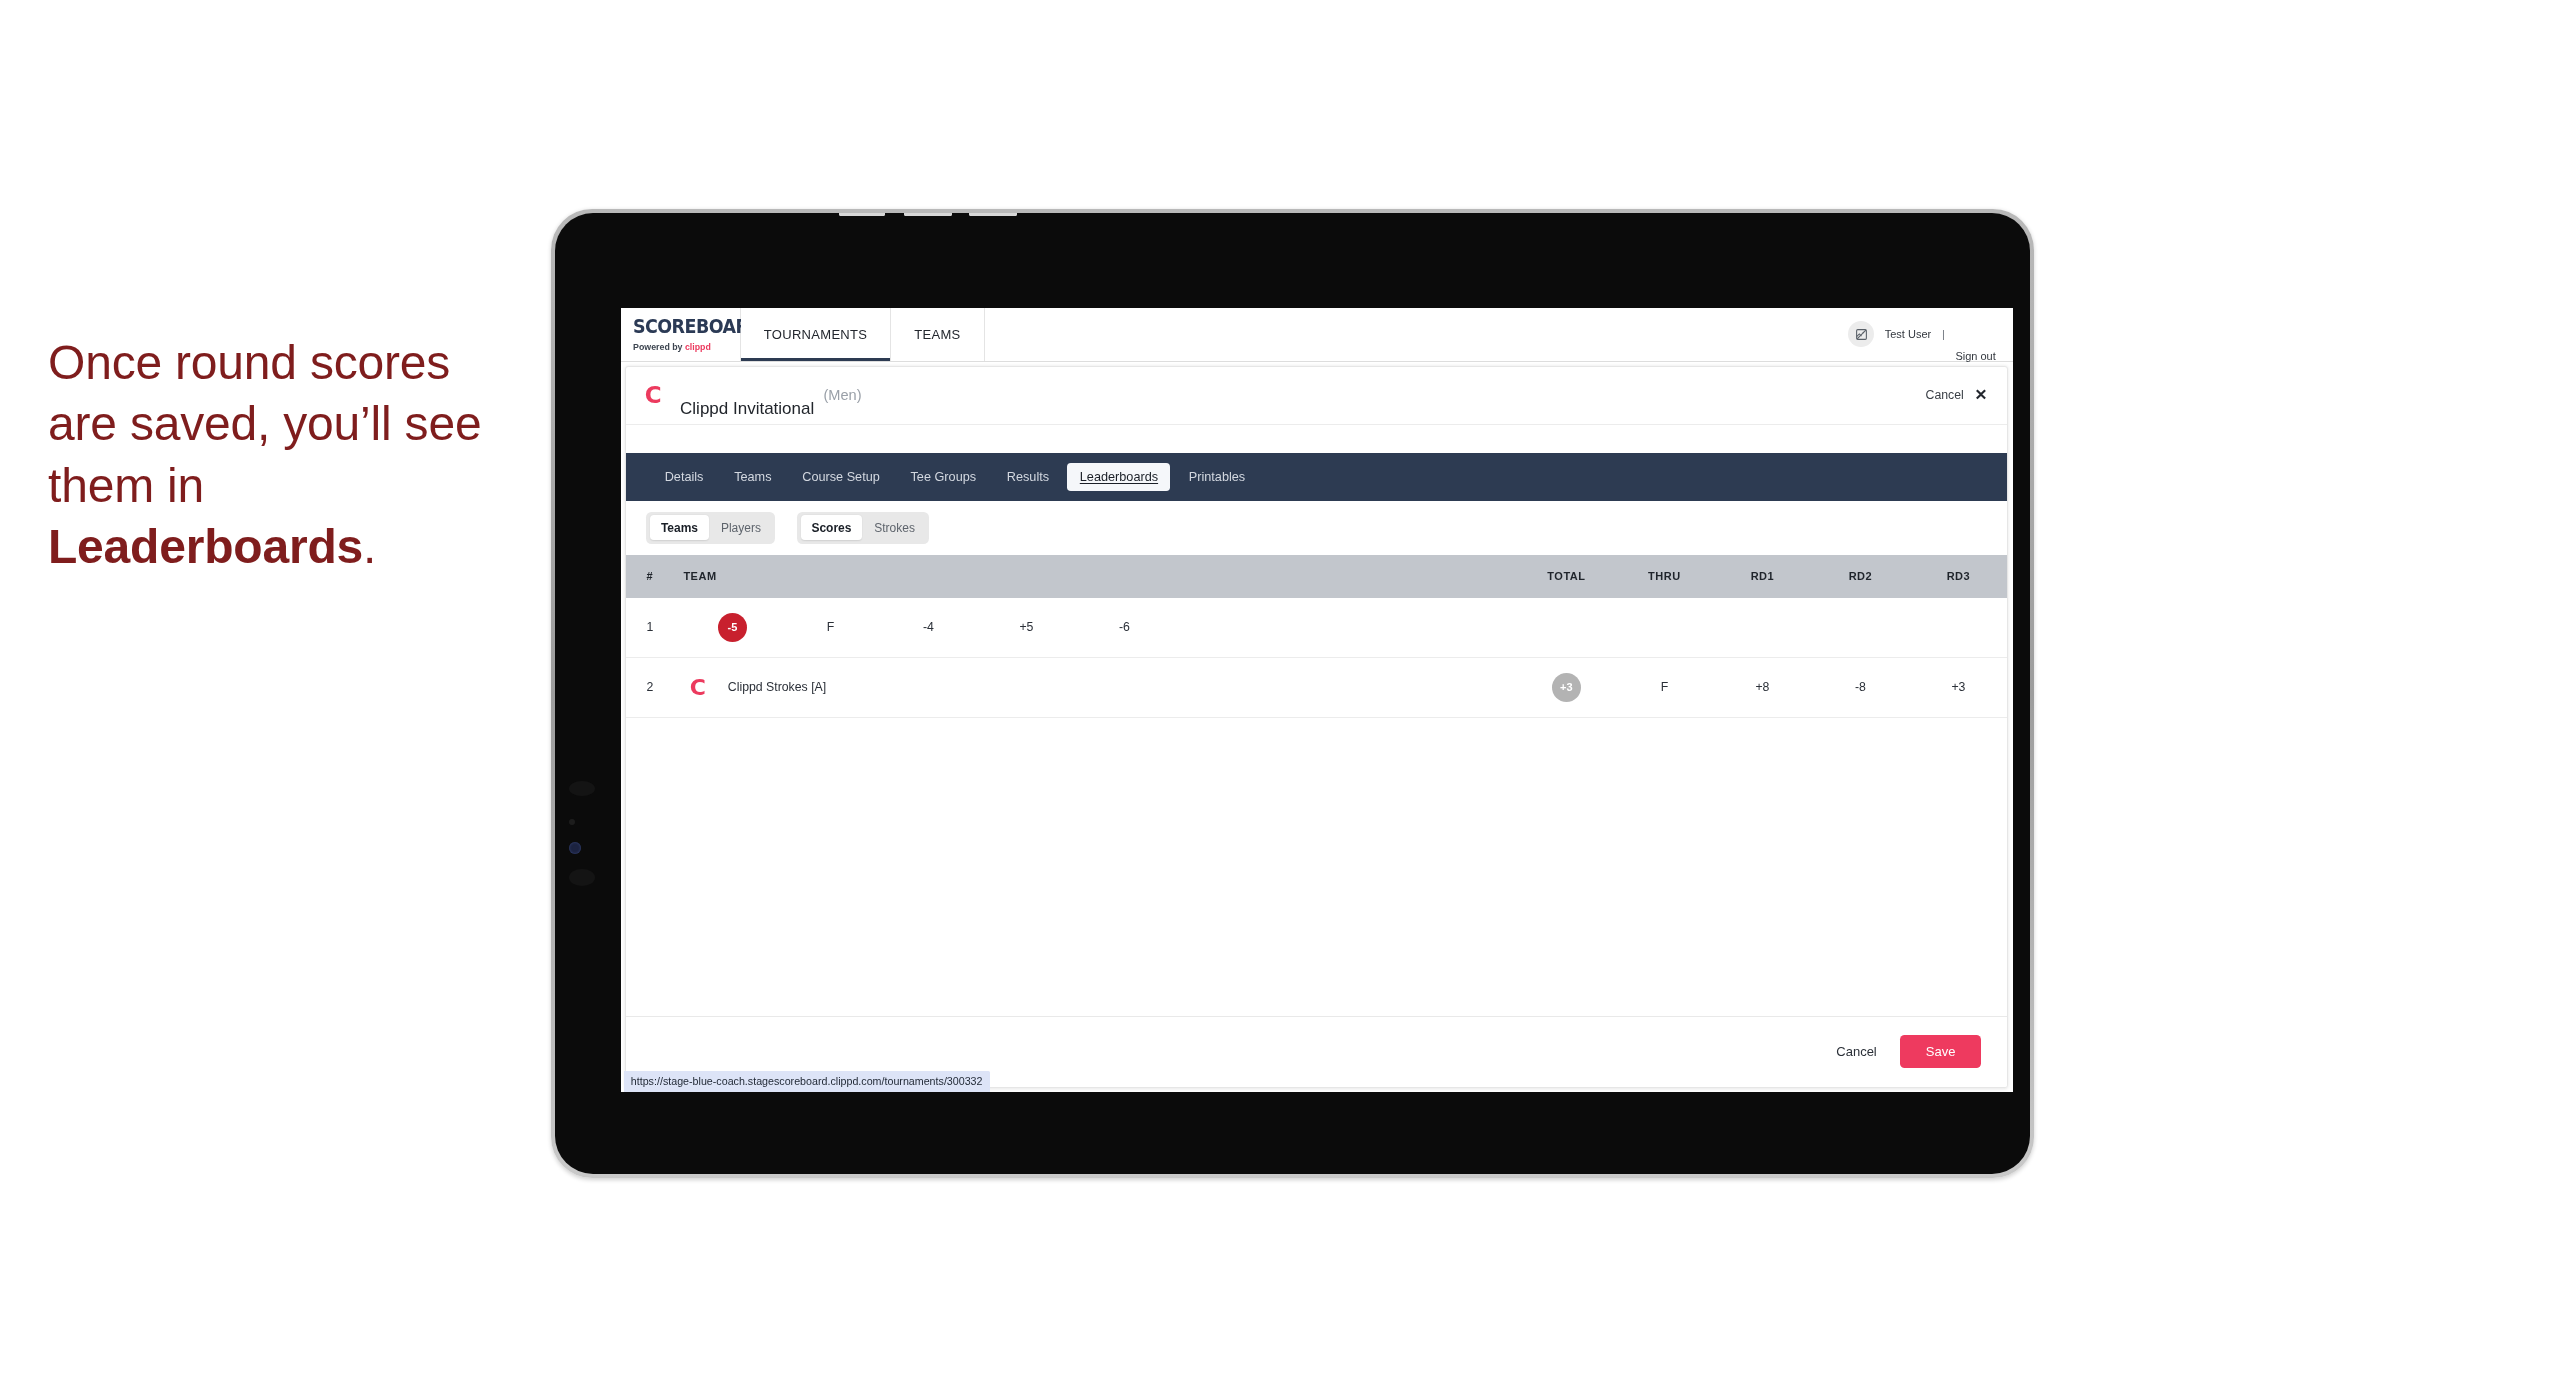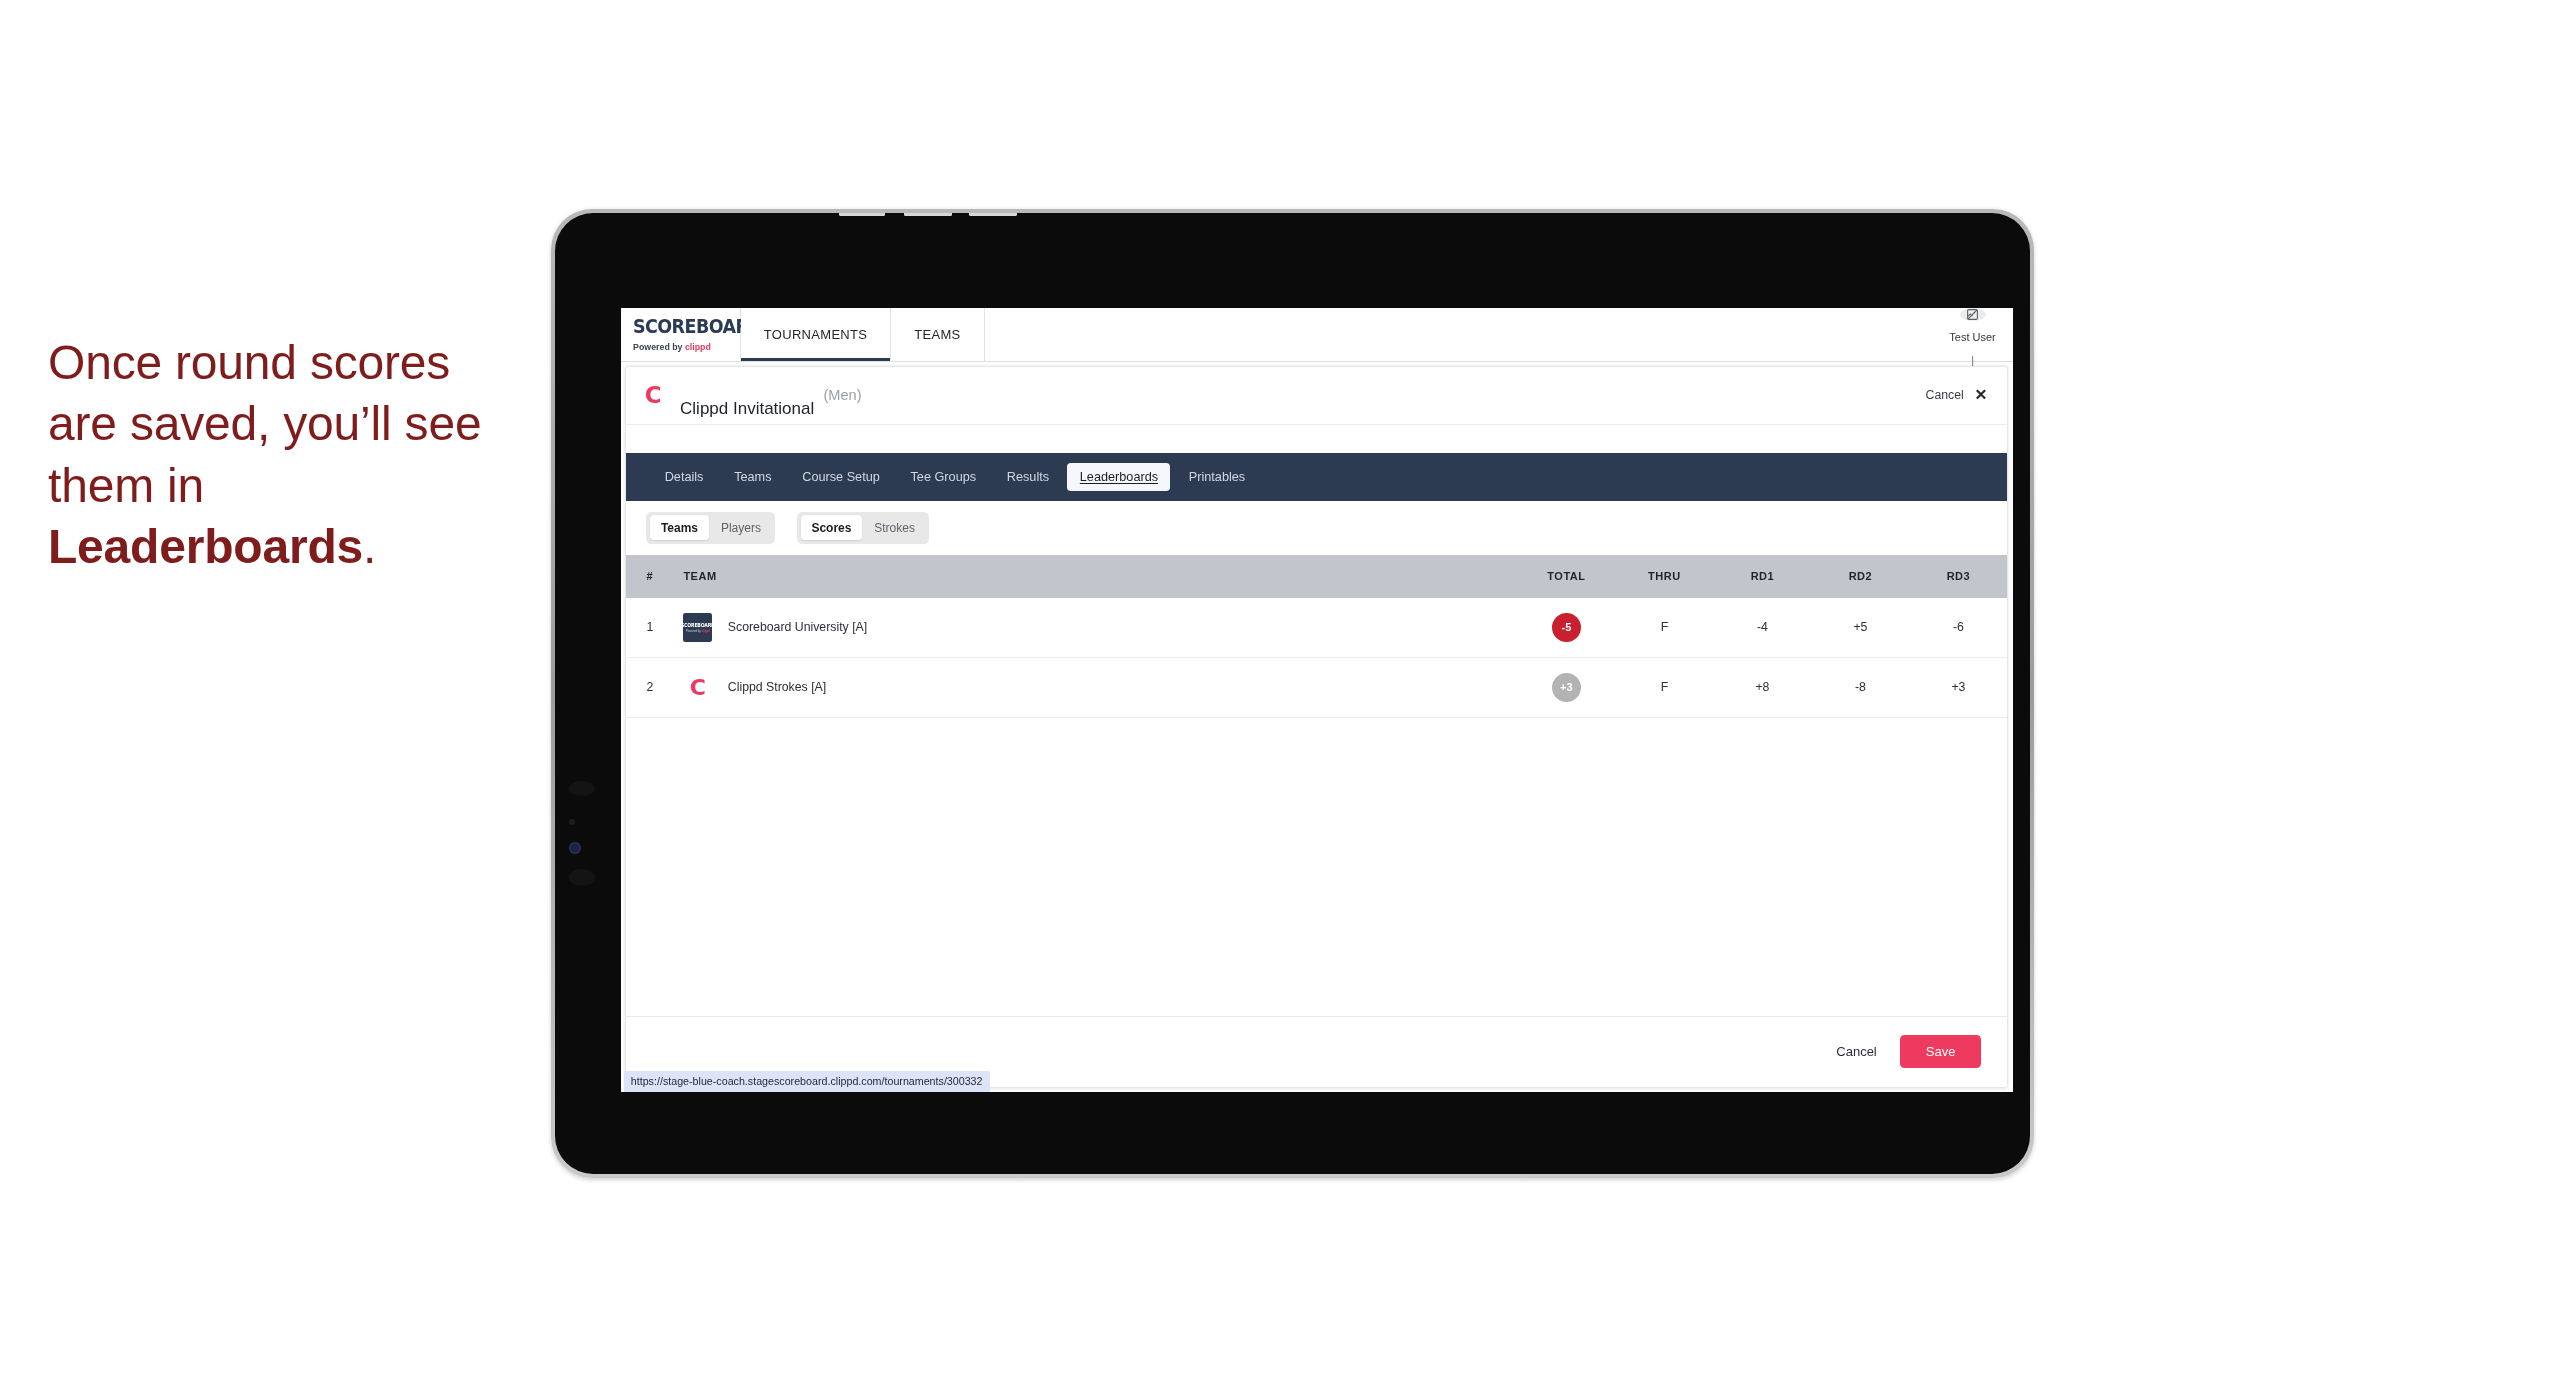--- a/index.html
+++ b/index.html
@@ -145,21 +145,20 @@
   }
 
   #topright {
     margin-left: auto;
     display: flex;
     align-items: center;
     gap: 10.7px;
     padding-right: 17px;
     font-size: 11px;
     color: #33383f;
-    flex-direction: column;
   }
   #avatar {
     width: 26px; height: 26px;
     border-radius: 50%;
     background: #ececec;
     display: flex; align-items: center; justify-content: center;
   }
   #avatar svg { width: 13px; height: 13px; }
   #topright .sep { color: #6d737c; }
   #topright .signout { color: #33383f; cursor: pointer; margin-top: 43px; }
@@ -476,27 +475,20 @@
               <div class="c-team">TEAM</div>
               <div class="c-total">TOTAL</div>
               <div class="c-thru">THRU</div>
               <div class="c-rd">RD1</div>
               <div class="c-rd">RD2</div>
               <div class="c-rd">RD3</div>
             </div>
 
             <div class="trow tbody-row">
               <div class="c-rank">1</div>
-              <div class="c-team">
-                <div class="team-logo-sq">
-                  <div class="l1">SCOREBOARD</div>
-                  <div class="l2"><span>Powered by </span><b>clippd</b></div>
-                </div>
-                <span>Scoreboard University [A]</span>
-              </div>
               <div class="c-total">
                 <span class="badge" id="badge0" style="background: rgb(200, 32, 46);">-5</span>
               </div>
               <div class="c-thru">F</div>
               <div class="c-rd">-4</div>
               <div class="c-rd">+5</div>
               <div class="c-rd">-6</div>
             </div>
 
             <div class="trow tbody-row">

